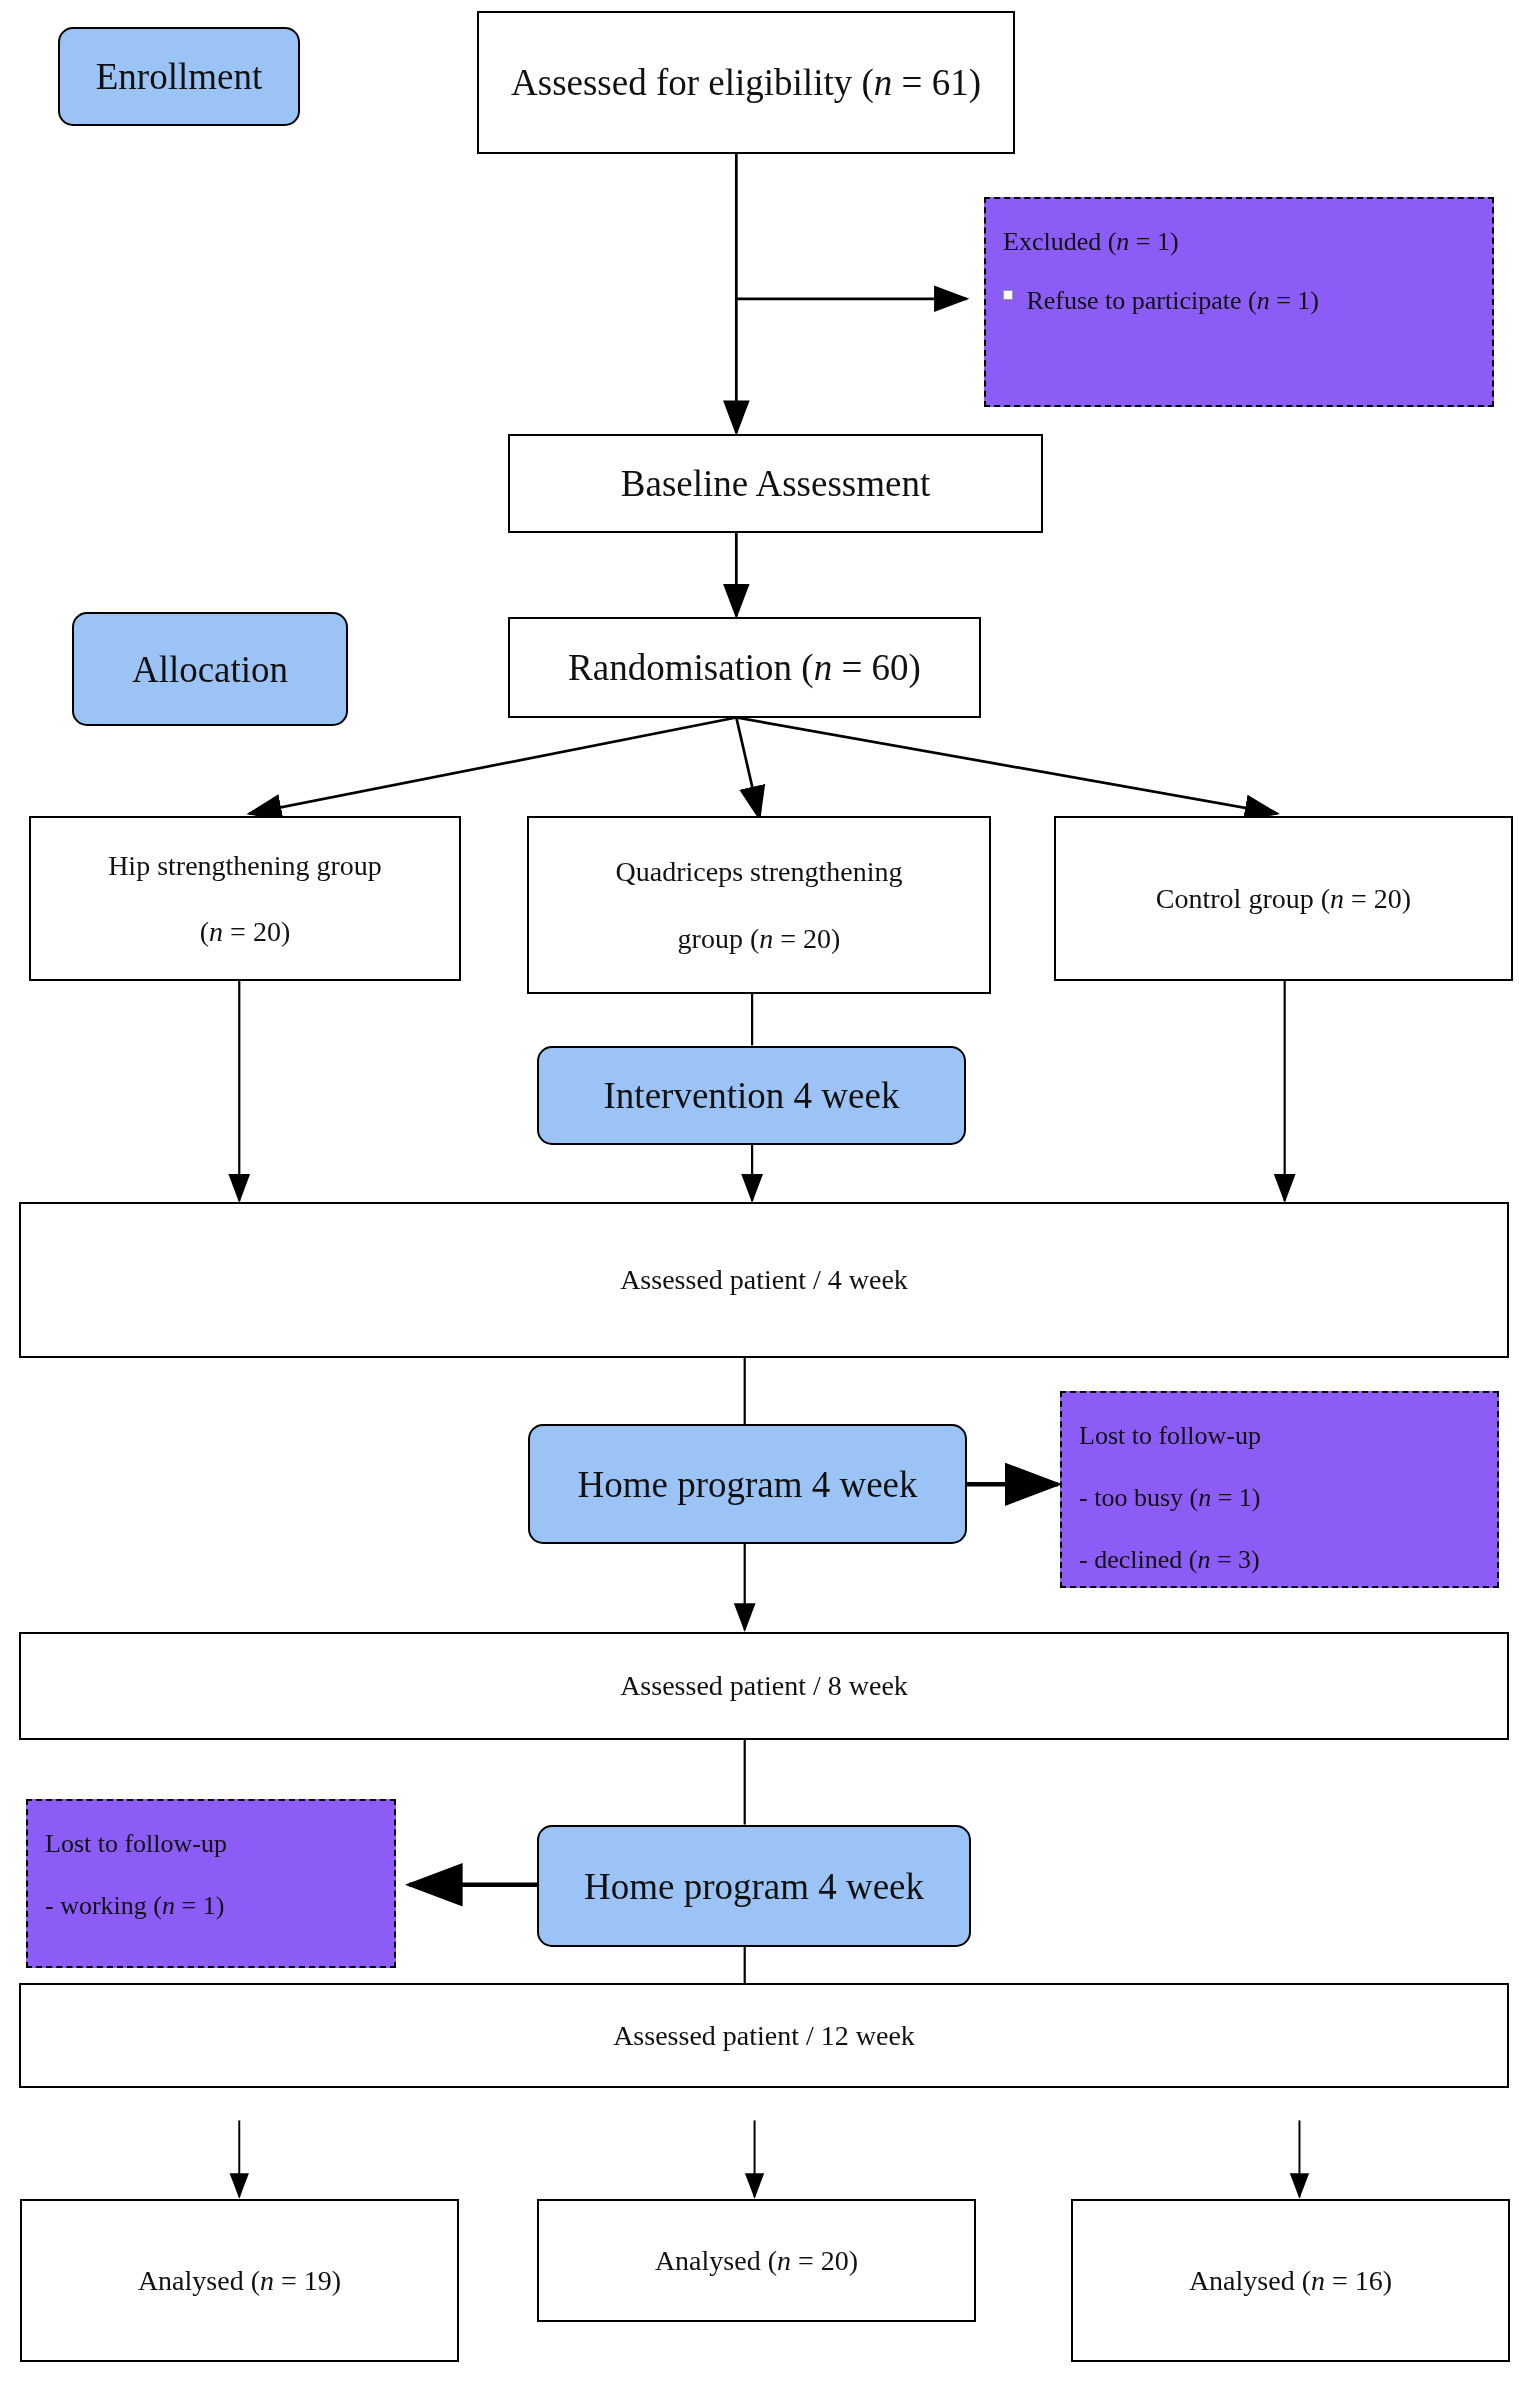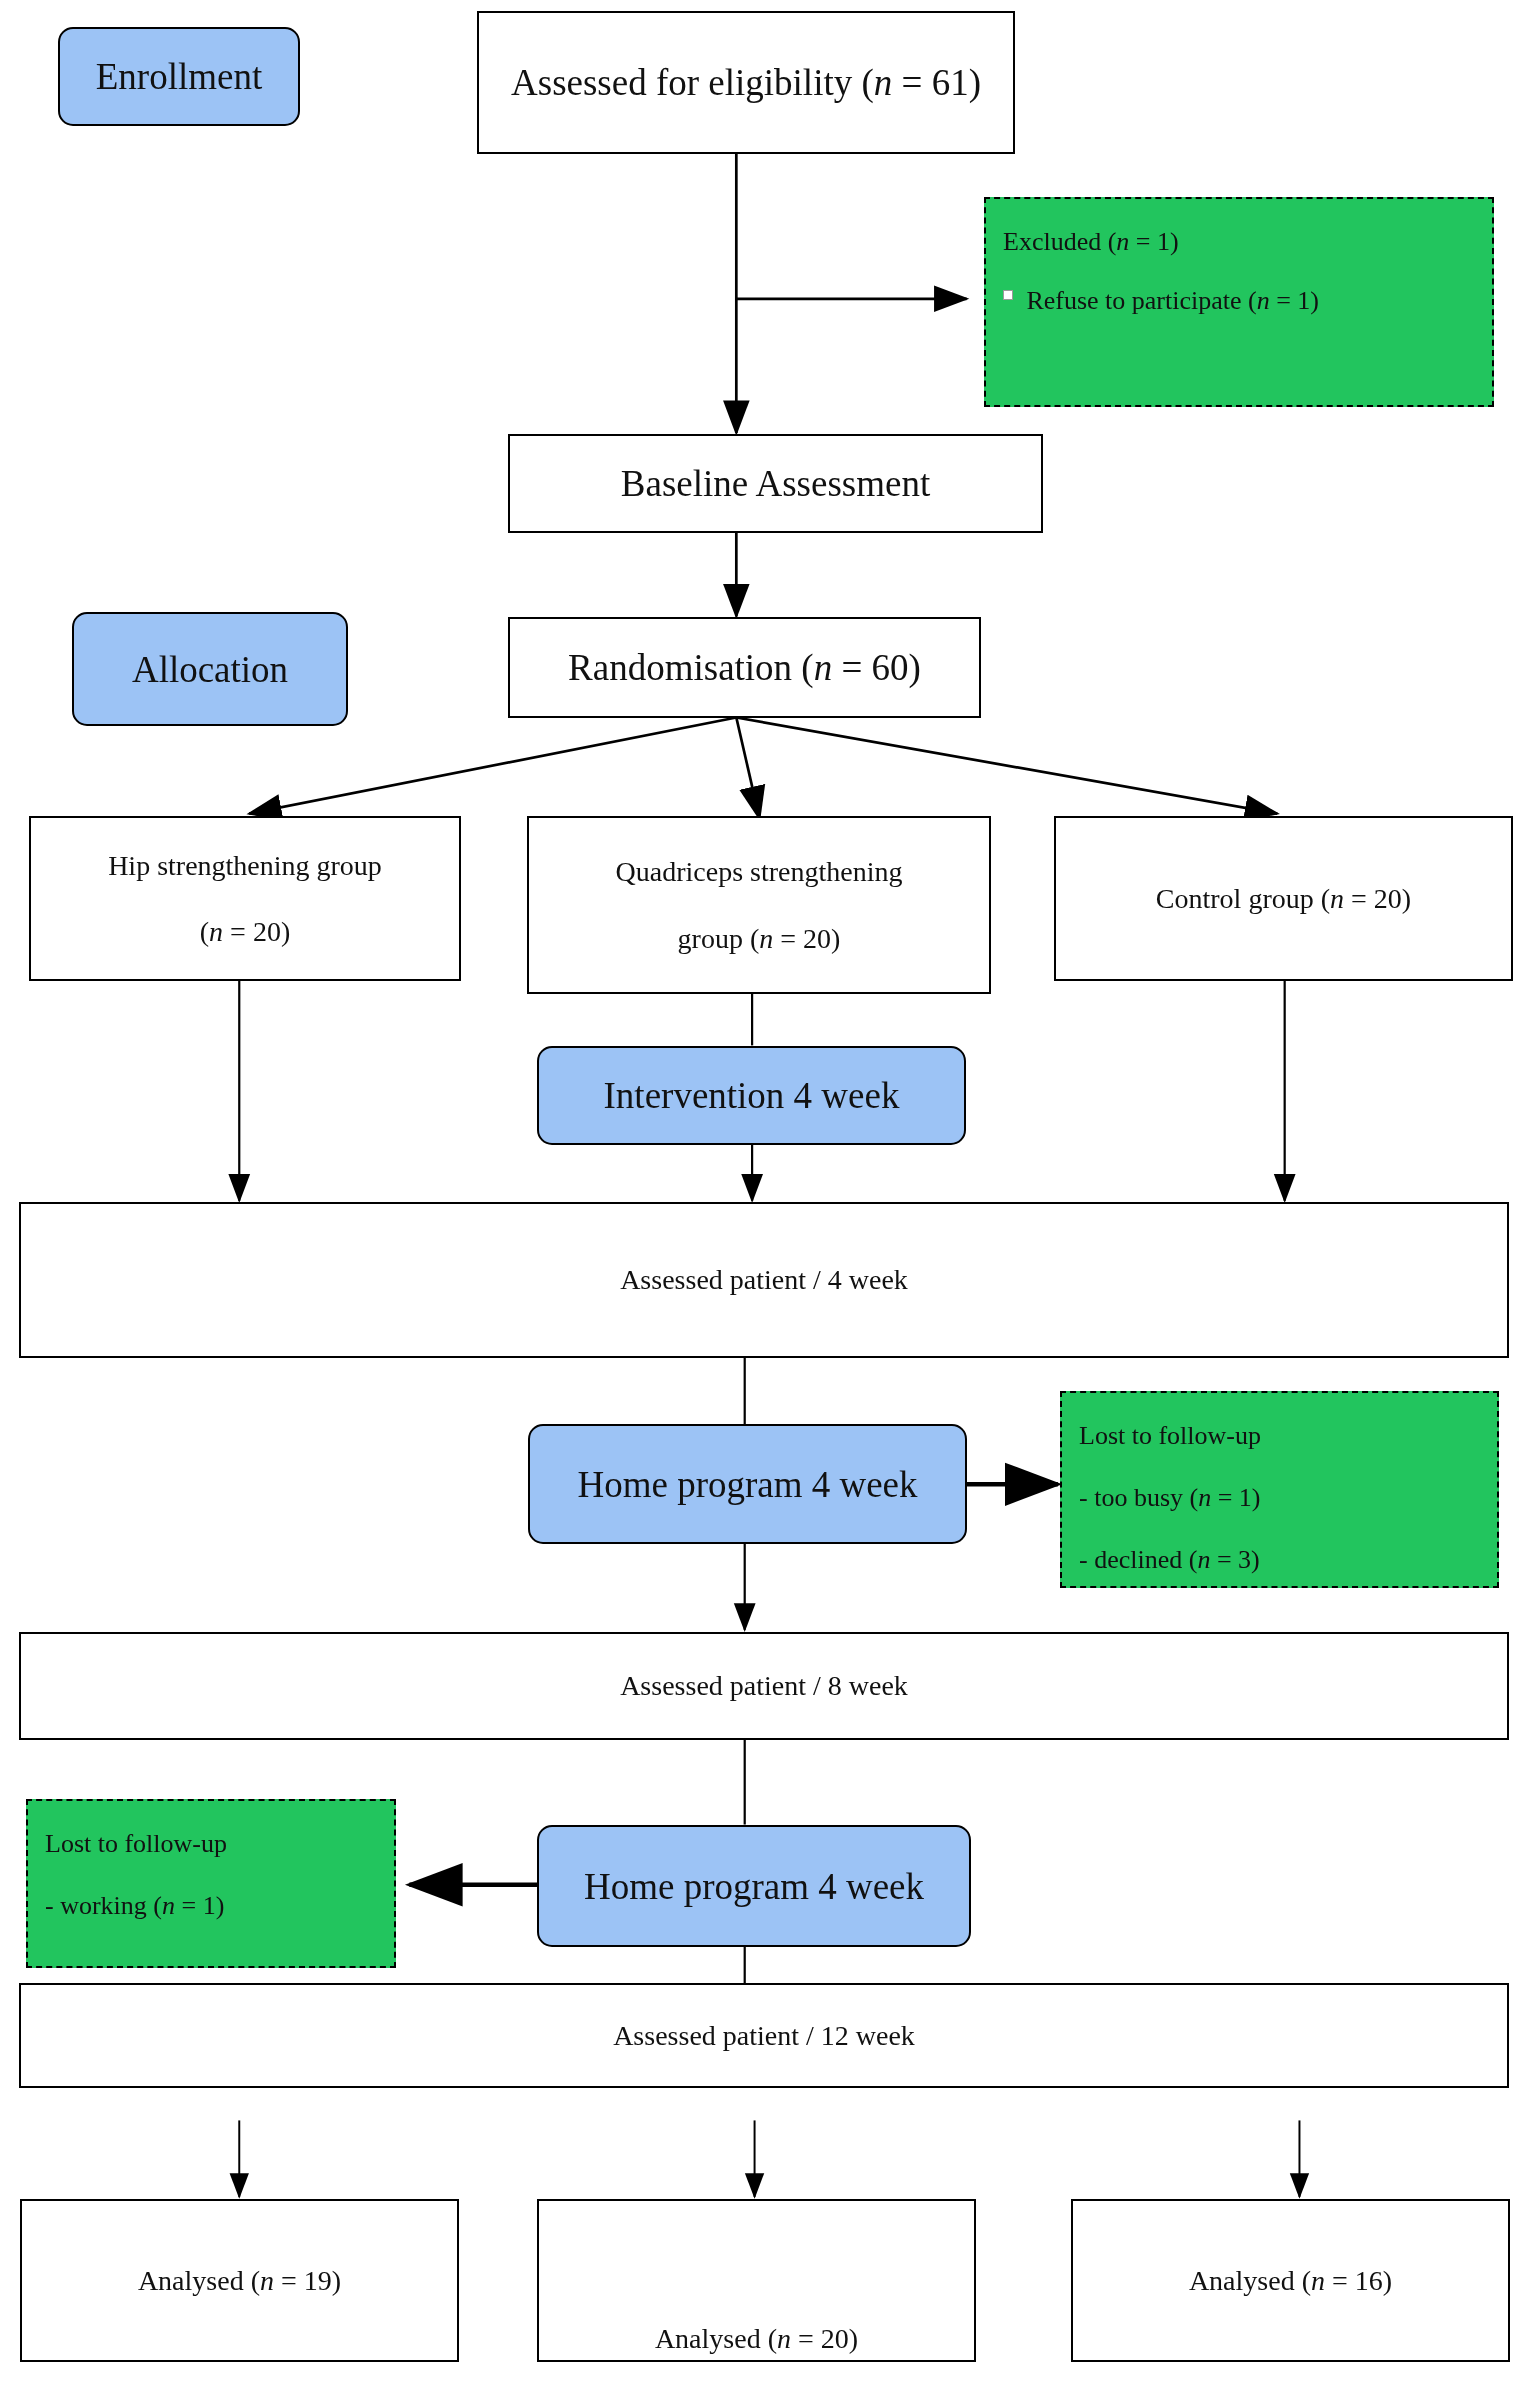--- a/index.html
+++ b/index.html
@@ -9,21 +9,21 @@
 
   .nodeBox{position:absolute;box-sizing:border-box;display:flex;align-items:center;
            justify-content:center;text-align:center;background:#ffffff;
            border:2px solid #000000;color:#111111;line-height:1.55;
            font-family:Liberation Serif, serif;}
   .nodeBox.wide{border-width:2.5px;}
   .blueBox{position:absolute;box-sizing:border-box;display:flex;align-items:center;
            justify-content:center;text-align:center;background:#9CC3F5;
            border:2.5px solid #000000;border-radius:15px;color:#111111;
            font-family:"Liberation Serif", serif;}
-  .dashBox{position:absolute;box-sizing:border-box;background:#22c55e;
+  .dashBox{position:absolute;box-sizing:border-box;background:#8b5cf6;
            border:2px dashed #000000;color:#111111;
            font-family:"Liberation Serif", serif;line-height:1.5;}
   .dashBox .ln{display:block;}
   .dashInner{padding:23px 15px 15px 17px;}
   .bulletRow{display:flex;align-items:flex-start;gap:13px;margin-top:20px;}
   .sqBullet{display:inline-block;width:8.4px;height:8.4px;border:1.5px solid #9a9a9a;
             background:#ffffff;margin-top:9px;flex:0 0 auto;}
   .fs58{font-size:37px;}
   .fs56{font-size:28px;}
   .fs52{font-size:26px;}
@@ -134,21 +134,21 @@
   </div>
 
   <div class="nodeBox wide fs56" style="left:19px;top:1983px;width:1490px;height:105px;">
     <span>Assessed patient / 12 week</span>
   </div>
 
   <div class="nodeBox fs56" style="left:20px;top:2199px;width:439px;height:163px;">
     <span>Analysed (<i>n</i> = 19)</span>
   </div>
 
-  <div class="nodeBox fs56" style="left:537px;top:2199px;width:439px;height:163px;align-items:flex-end;">
+  <div class="nodeBox fs56" style="left:537px;top:2199px;width:439px;height:123px;">
     <span>Analysed (<i>n</i> = 20)</span>
   </div>
 
   <div class="nodeBox fs56" style="left:1071px;top:2199px;width:439px;height:163px;">
     <span>Analysed (<i>n</i> = 16)</span>
   </div>
 
   <div class="dashBox fs52" style="left:984px;top:197px;width:510px;height:210px;">
     <div class="dashInner">
       <span class="ln">Excluded (<i>n</i> = 1)</span>

